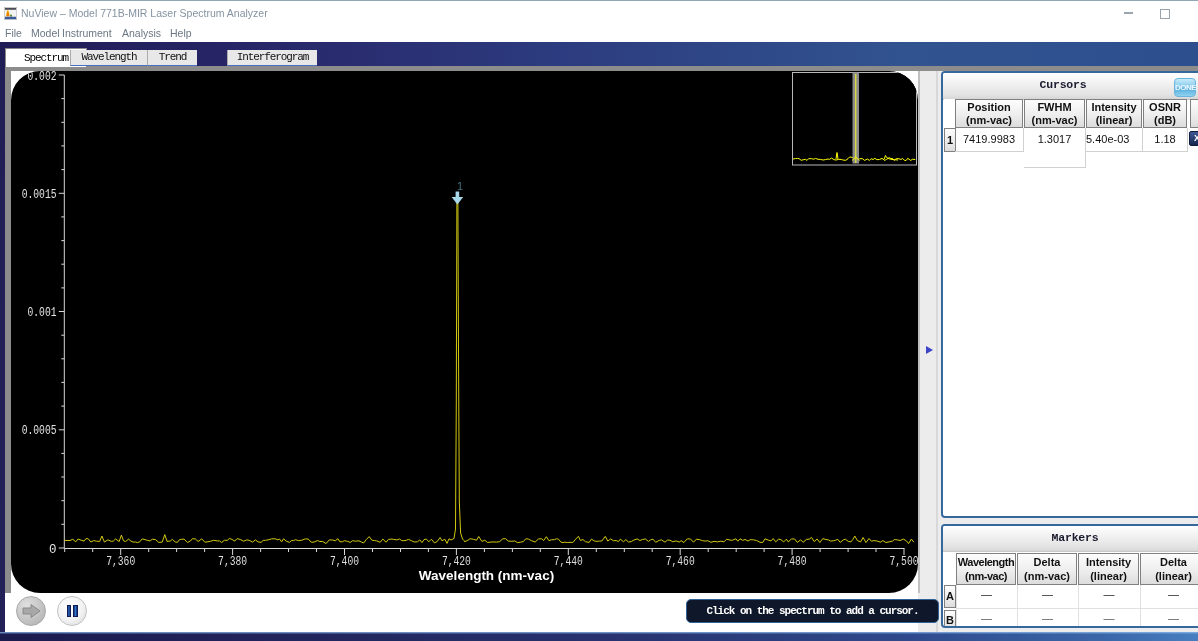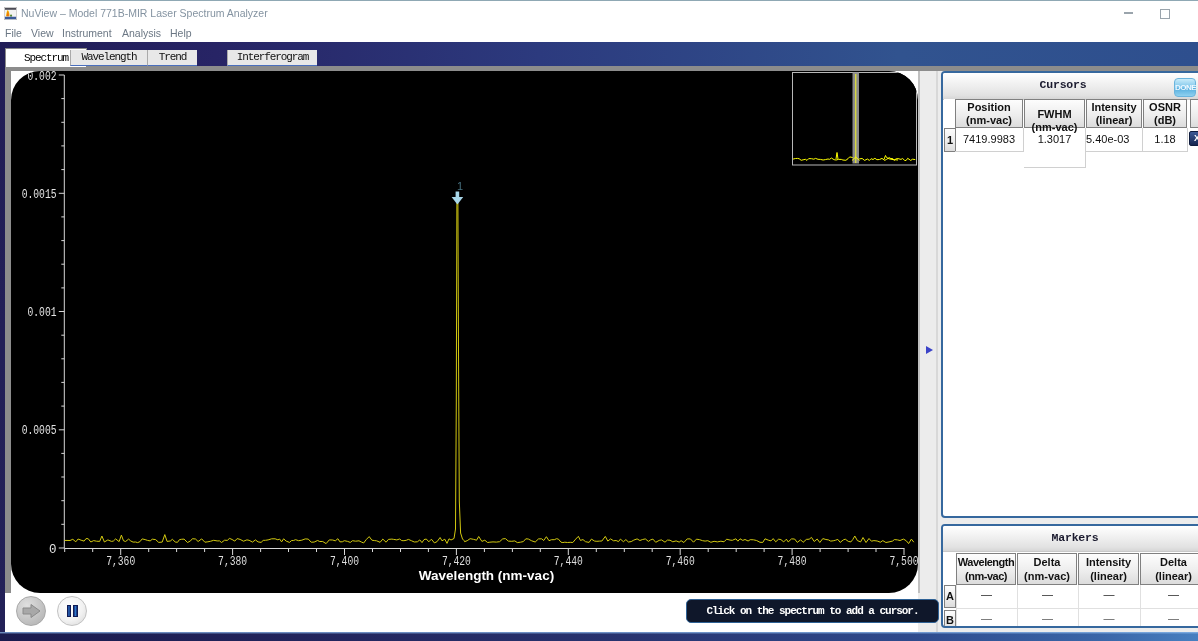--- a/index.html
+++ b/index.html
@@ -22,21 +22,21 @@
   <circle cx="7.6" cy="9.3" r="1.2" fill="#5a8a34"></circle>
   <rect x="1" y="10.5" width="12" height="2.6" fill="#3a5a9a"></rect>
 </svg>
 </div>
 <div class="abs" style="left:21px;top:7px;font-size:10.5px;color:#8493a1;">NuView – Model 771B-MIR Laser Spectrum Analyzer</div>
 <div class="abs" style="left:1124px;top:12px;width:9px;height:1.5px;background:#9aa4ac;"></div>
 <div class="abs" style="left:1160px;top:9px;width:8px;height:8px;border:1px solid #9aa4ac;"></div>
 
 <div class="abs" style="left:0;top:22px;width:1198px;height:20px;background:#fff;font-size:10.5px;color:#6b7784;">
   <span class="abs" style="left:5px;top:5px;">File</span>
-  <span class="abs" style="left:31px;top:5px;">View</span>
+  <span class="abs" style="left:31px;top:5px;">Model</span>
   <span class="abs" style="left:62px;top:5px;">Instrument</span>
   <span class="abs" style="left:122px;top:5px;">Analysis</span>
   <span class="abs" style="left:170px;top:5px;">Help</span>
 </div>
 
 <div class="abs" style="left:0;top:42px;width:1198px;height:24px;background:linear-gradient(90deg,#211d56 0%,#272465 18%,#2c3a7e 45%,#31538f 75%,#2e4f8e 100%);"></div>
 
 <div class="abs" style="left:0;top:42px;width:5px;height:590px;background:linear-gradient(180deg,#211d56,#232158);"></div>
 
 <div class="abs" style="left:5px;top:66px;width:1193px;height:5px;background:#8c8c8c;"></div>
@@ -183,21 +183,21 @@
 
   <div class="abs" style="left:0;top:0;width:100%;height:26px;background:linear-gradient(180deg,#ffffff,#e2e2e2 85%,#d6d6d6);border-bottom:1px solid #c8c8c8;"></div>
   <div class="abs mono" style="left:0;top:5px;width:240px;text-align:center;font-size:11.5px;font-weight:bold;color:#1a1a2e;letter-spacing:-0.2px;">Cursors</div>
 
   <div class="abs" style="left:231px;top:5px;width:22px;height:19px;background:linear-gradient(180deg,#c9ecfa,#7cc4ea 50%,#55aede 55%,#8fd0ef);border:1px solid #6ab4dd;border-radius:4px;box-sizing:border-box;color:#eef8ff;font-size:8px;font-weight:bold;text-align:center;line-height:17px;letter-spacing:-0.5px;">DONE</div>
 
   <div class="abs" style="left:0;top:26px;width:264px;height:55px;font-size:11px;">
 
     <div class="abs" style="left:1px;top:0;width:11px;height:29px;background:#fff;"></div>
     <div class="abs" style="left:12px;top:0;width:68px;height:29px;background:linear-gradient(180deg,#fdfdfd,#ececec 60%,#dcdcdc);border:1px solid #808080;box-sizing:border-box;text-align:center;font-weight:bold;color:#111;line-height:13px;padding-top:1px;">Position<br>(nm-vac)</div>
-    <div class="abs" style="left:81px;top:0;width:61px;height:29px;background:linear-gradient(180deg,#fdfdfd,#ececec 60%,#dcdcdc);border:1px solid #808080;box-sizing:border-box;text-align:center;font-weight:bold;color:#111;line-height:13px;padding-top:8px;">FWHM<br>(nm-vac)</div>
+    <div class="abs" style="left:81px;top:0;width:61px;height:29px;background:linear-gradient(180deg,#fdfdfd,#ececec 60%,#dcdcdc);border:1px solid #808080;box-sizing:border-box;text-align:center;font-weight:bold;color:#111;line-height:13px;padding-top:1px;">FWHM<br>(nm-vac)</div>
     <div class="abs" style="left:143px;top:0;width:56px;height:29px;background:linear-gradient(180deg,#fdfdfd,#ececec 60%,#dcdcdc);border:1px solid #808080;box-sizing:border-box;text-align:center;font-weight:bold;color:#111;line-height:13px;padding-top:1px;">Intensity<br>(linear)</div>
     <div class="abs" style="left:200px;top:0;width:44px;height:29px;background:linear-gradient(180deg,#fdfdfd,#ececec 60%,#dcdcdc);border:1px solid #808080;box-sizing:border-box;text-align:center;font-weight:bold;color:#111;line-height:13px;padding-top:1px;">OSNR<br>(dB)</div>
     <div class="abs" style="left:247px;top:0;width:17px;height:29px;background:linear-gradient(180deg,#fdfdfd,#ececec 60%,#dcdcdc);border:1px solid #808080;box-sizing:border-box;"></div>
 
     <div class="abs" style="left:1px;top:29px;width:12px;height:24px;background:linear-gradient(180deg,#fdfdfd,#ececec 60%,#dcdcdc);border:1px solid #808080;box-sizing:border-box;text-align:center;font-weight:bold;line-height:22px;color:#111;">1</div>
     <div class="abs" style="left:12px;top:29px;width:69px;height:24px;border-bottom:1px solid #d0d0d0;border-right:1px solid #d0d0d0;box-sizing:border-box;text-align:center;line-height:23px;color:#111;">7419.9983</div>
     <div class="abs" style="left:81px;top:29px;width:62px;height:40px;border-bottom:1px solid #d0d0d0;border-right:1px solid #d0d0d0;box-sizing:border-box;text-align:center;line-height:23px;color:#111;">1.3017</div>
     <div class="abs" style="left:143px;top:29px;width:57px;height:24px;border-bottom:1px solid #d0d0d0;border-right:1px solid #d0d0d0;box-sizing:border-box;line-height:23px;color:#111;">5.40e-03</div>
     <div class="abs" style="left:200px;top:29px;width:45px;height:24px;border-bottom:1px solid #d0d0d0;border-right:1px solid #d0d0d0;box-sizing:border-box;text-align:center;line-height:23px;color:#111;">1.18</div>
     <div class="abs" style="left:246px;top:32px;width:16px;height:15px;background:linear-gradient(180deg,#3d5a96,#16254f);border:1px solid #0f1c3e;border-radius:2px;box-sizing:border-box;color:#fff;font-weight:bold;font-size:9px;text-align:center;line-height:13px;">X</div>

